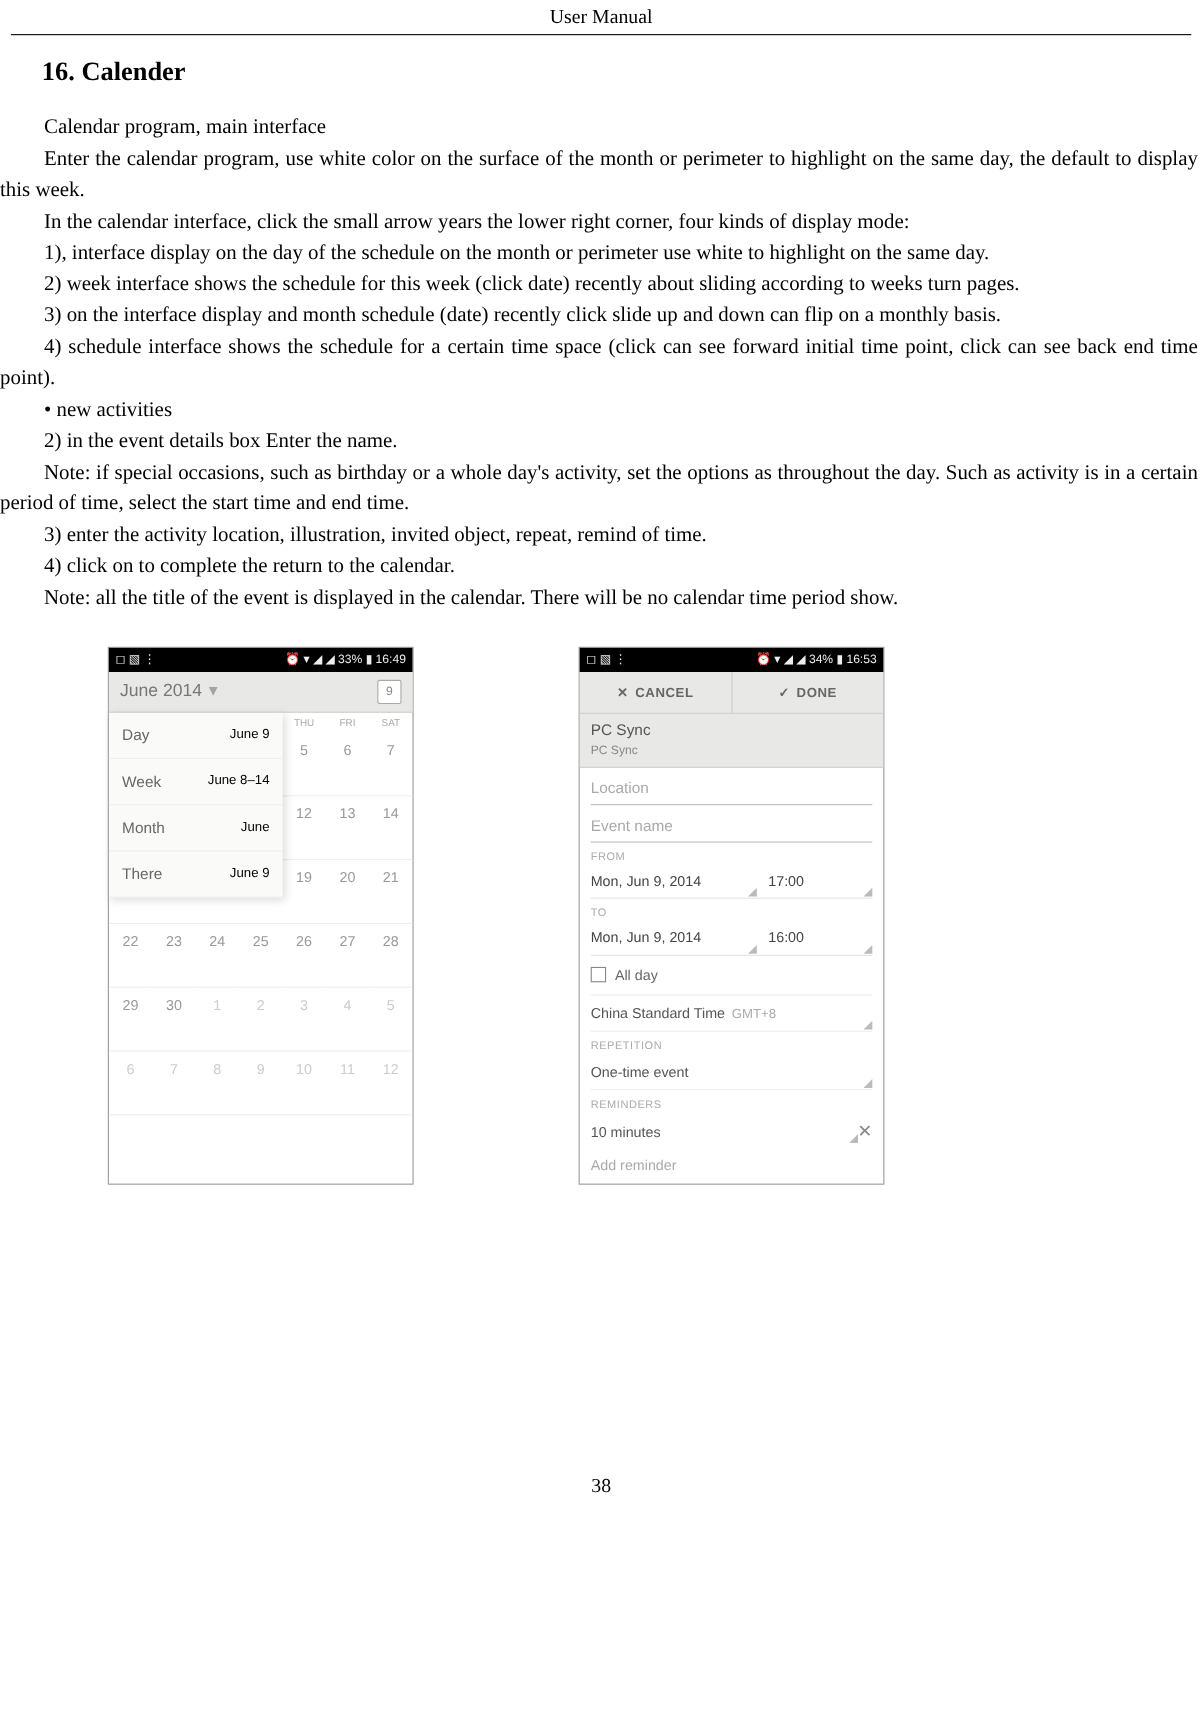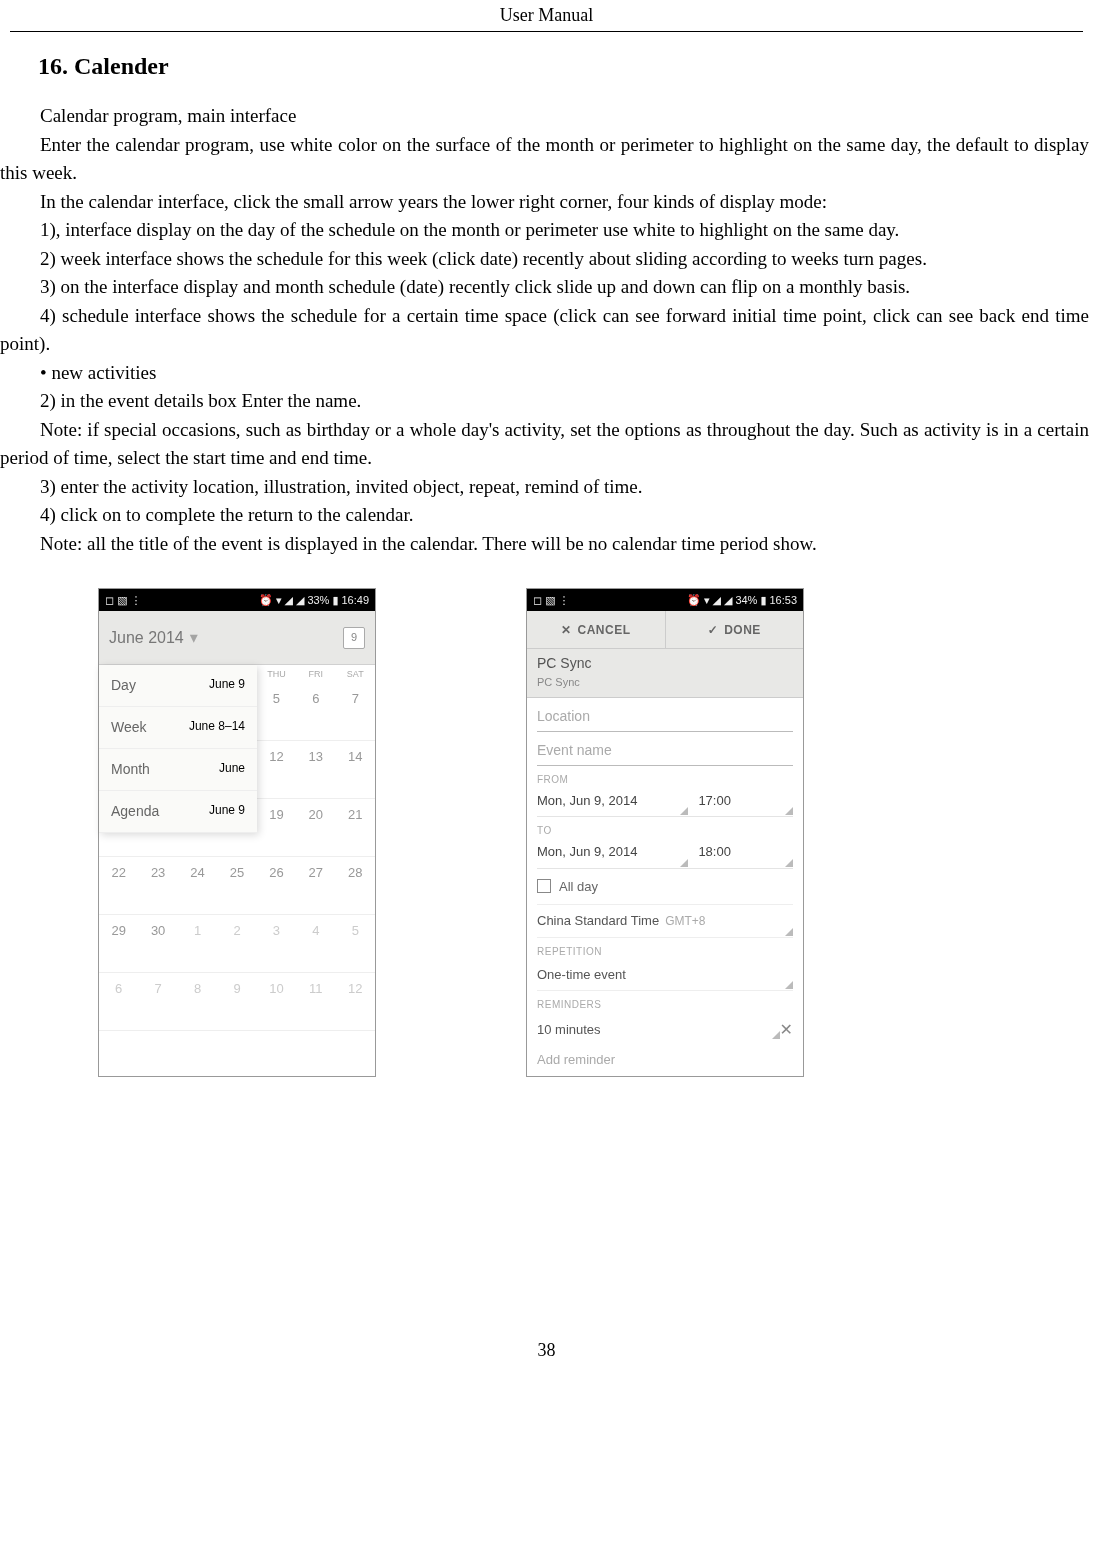--- a/index.html
+++ b/index.html
@@ -51,21 +51,21 @@
       font-size: 11px;
       display: flex;
       align-items: center;
       justify-content: space-between;
       padding: 0 6px;
     }
     .statusbar .sb-left { display: flex; gap: 3px; }
     .statusbar .sb-right { display: flex; gap: 3px; align-items: center; }
     .cal-header {
       background: #e8e8e6;
-      height: 54px;
+      height: 37px;
       display: flex;
       align-items: center;
       padding: 0 10px;
       border-bottom: 1px solid #d0d0d0;
       color: #777;
       font-size: 16px;
     }
     .cal-header .chev { margin-left: 6px; opacity: .6; }
     .cal-header .today-badge {
       margin-left: auto;
@@ -334,21 +334,21 @@
           </div>
           <div class="vp-row">
             <span class="vp-label">Week</span>
             <span class="vp-detail">June 8–14</span>
           </div>
           <div class="vp-row">
             <span class="vp-label">Month</span>
             <span class="vp-detail">June</span>
           </div>
           <div class="vp-row">
-            <span class="vp-label">Agenda</span>
+            <span class="vp-label">There</span>
             <span class="vp-detail">June 9</span>
           </div>
         </div>
       </div>
     </div>
 
     <div class="phone">
       <div class="statusbar">
         <div class="sb-left">
           <span>◻</span>
@@ -396,21 +396,21 @@
             <span>17:00</span><span class="tri"></span>
           </div>
         </div>
 
         <div class="evt-label">TO</div>
         <div class="evt-row">
           <div class="evt-date">
             <span>Mon, Jun 9, 2014</span><span class="tri"></span>
           </div>
           <div class="evt-time">
-            <span>18:00</span><span class="tri"></span>
+            <span>16:00</span><span class="tri"></span>
           </div>
         </div>
 
         <div class="evt-allday">
           <span class="cb"></span>
           <span>All day</span>
         </div>
 
         <div class="evt-line" style="position:relative;">
           <span>China Standard Time</span>

